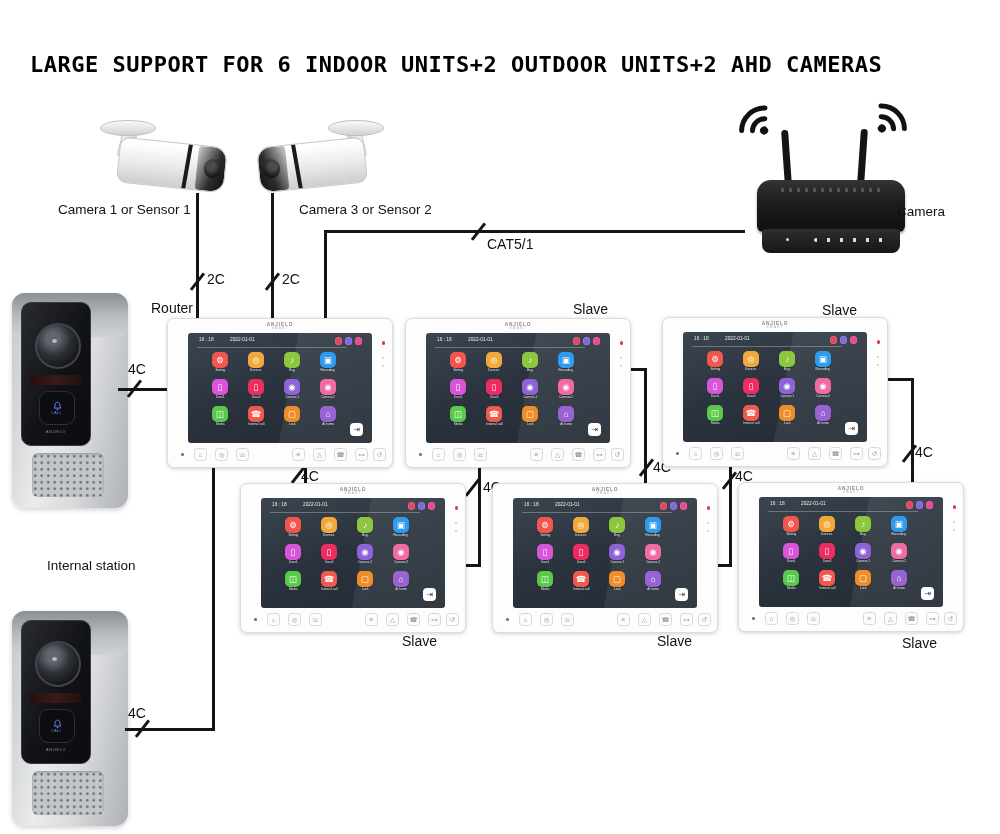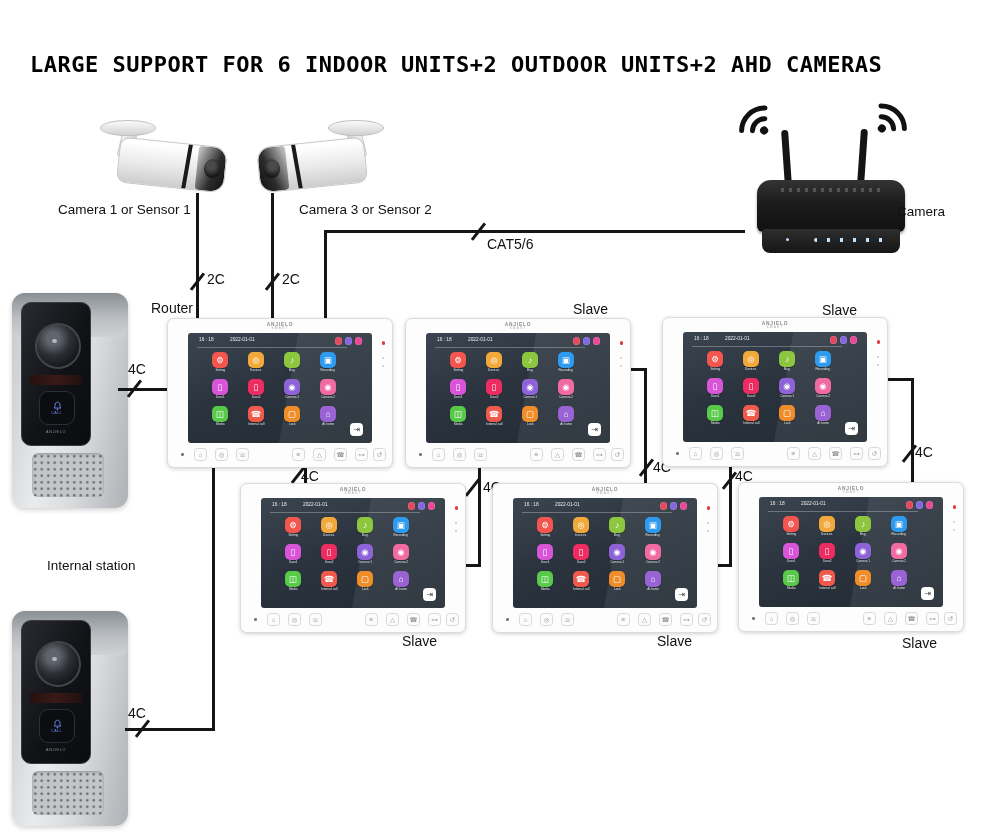--- a/index.html
+++ b/index.html
@@ -190,21 +190,21 @@
   <div class="slash s4"></div>
   <div class="slash s5"></div>
   <div class="slash s6"></div>
   <div class="slash s7"></div>
   <div class="slash s8"></div>
   <div class="slash s9"></div>
   <div class="slash s10"></div>
 
   <span class="cable-lbl cl-2c-1">2C</span>
   <span class="cable-lbl cl-2c-2">2C</span>
-  <span class="cable-lbl cl-cat">CAT5/6</span>
+  <span class="cable-lbl cl-cat">CAT5/1</span>
   <span class="cable-lbl cl-4c-st1">4C</span>
   <span class="cable-lbl cl-4c-st2">4C</span>
   <span class="cable-lbl cl-4c-m1">4C</span>
   <span class="cable-lbl cl-4c-m2a">4C</span>
   <span class="cable-lbl cl-4c-m2b">4C</span>
   <span class="cable-lbl cl-4c-m3a">4C</span>
   <span class="cable-lbl cl-4c-m3b">4C</span>
 
   <div class="camera" style="left:92px;top:108px;">
     <div class="cam-stem"></div>

